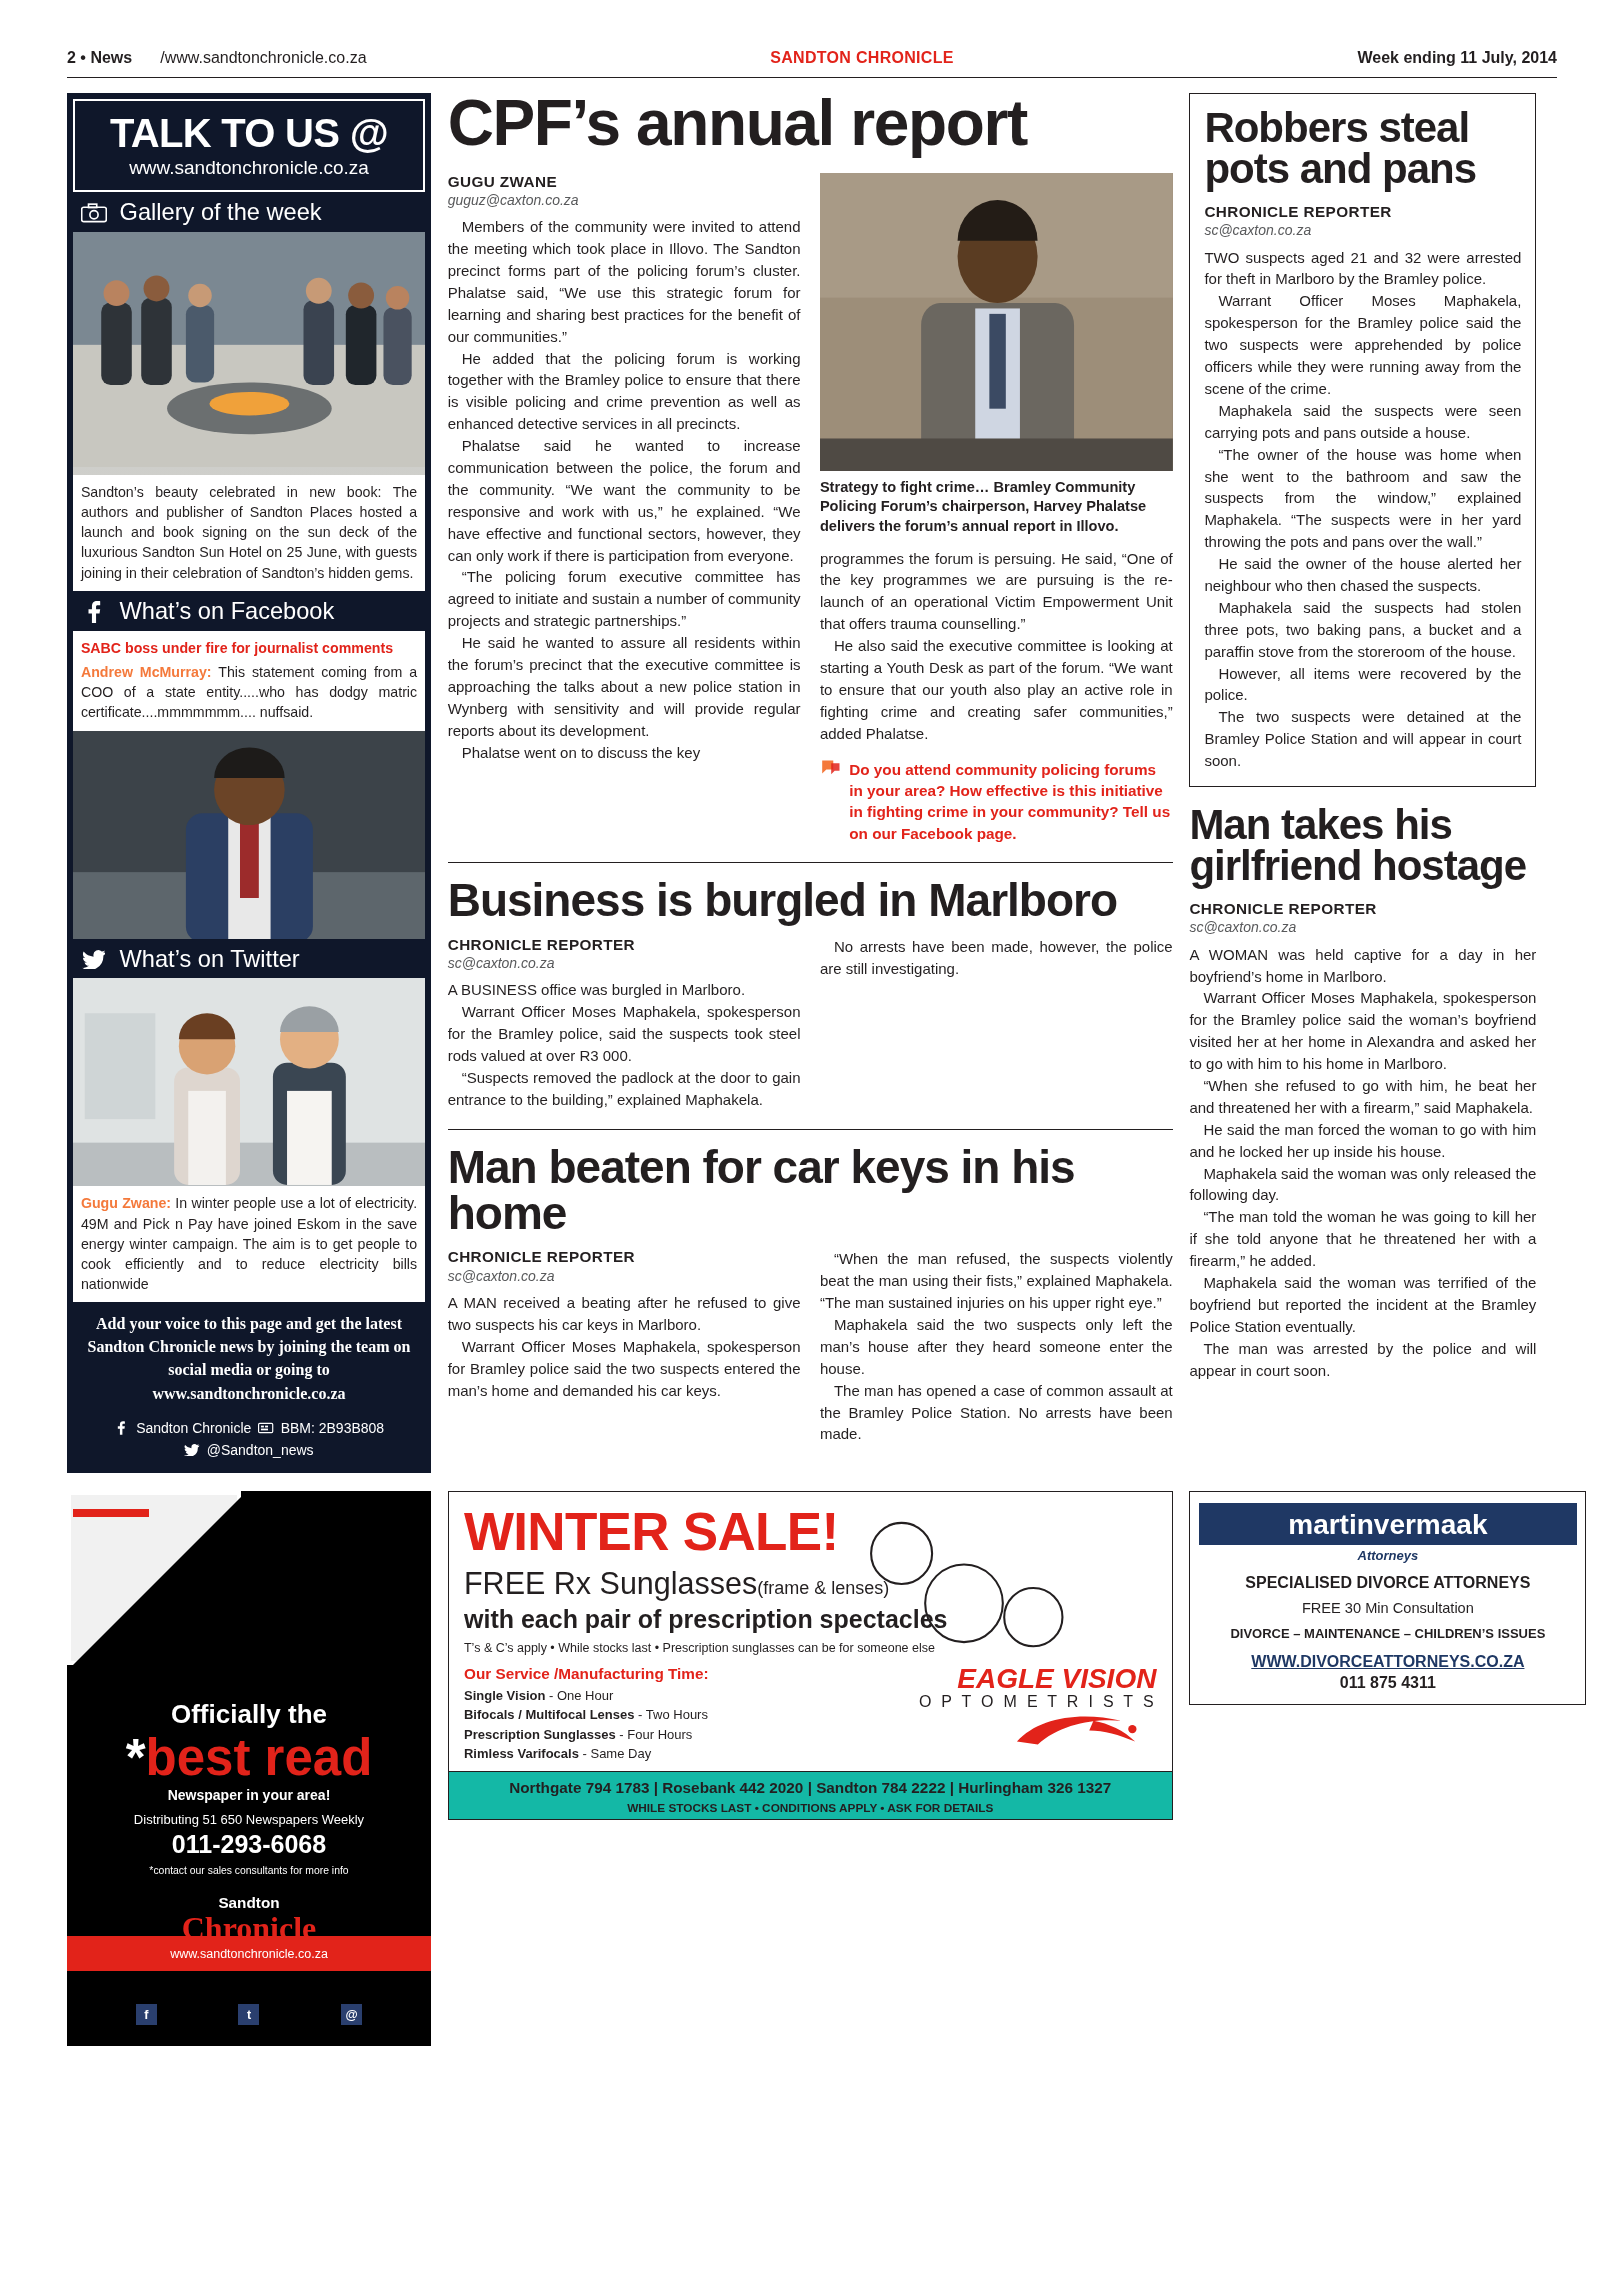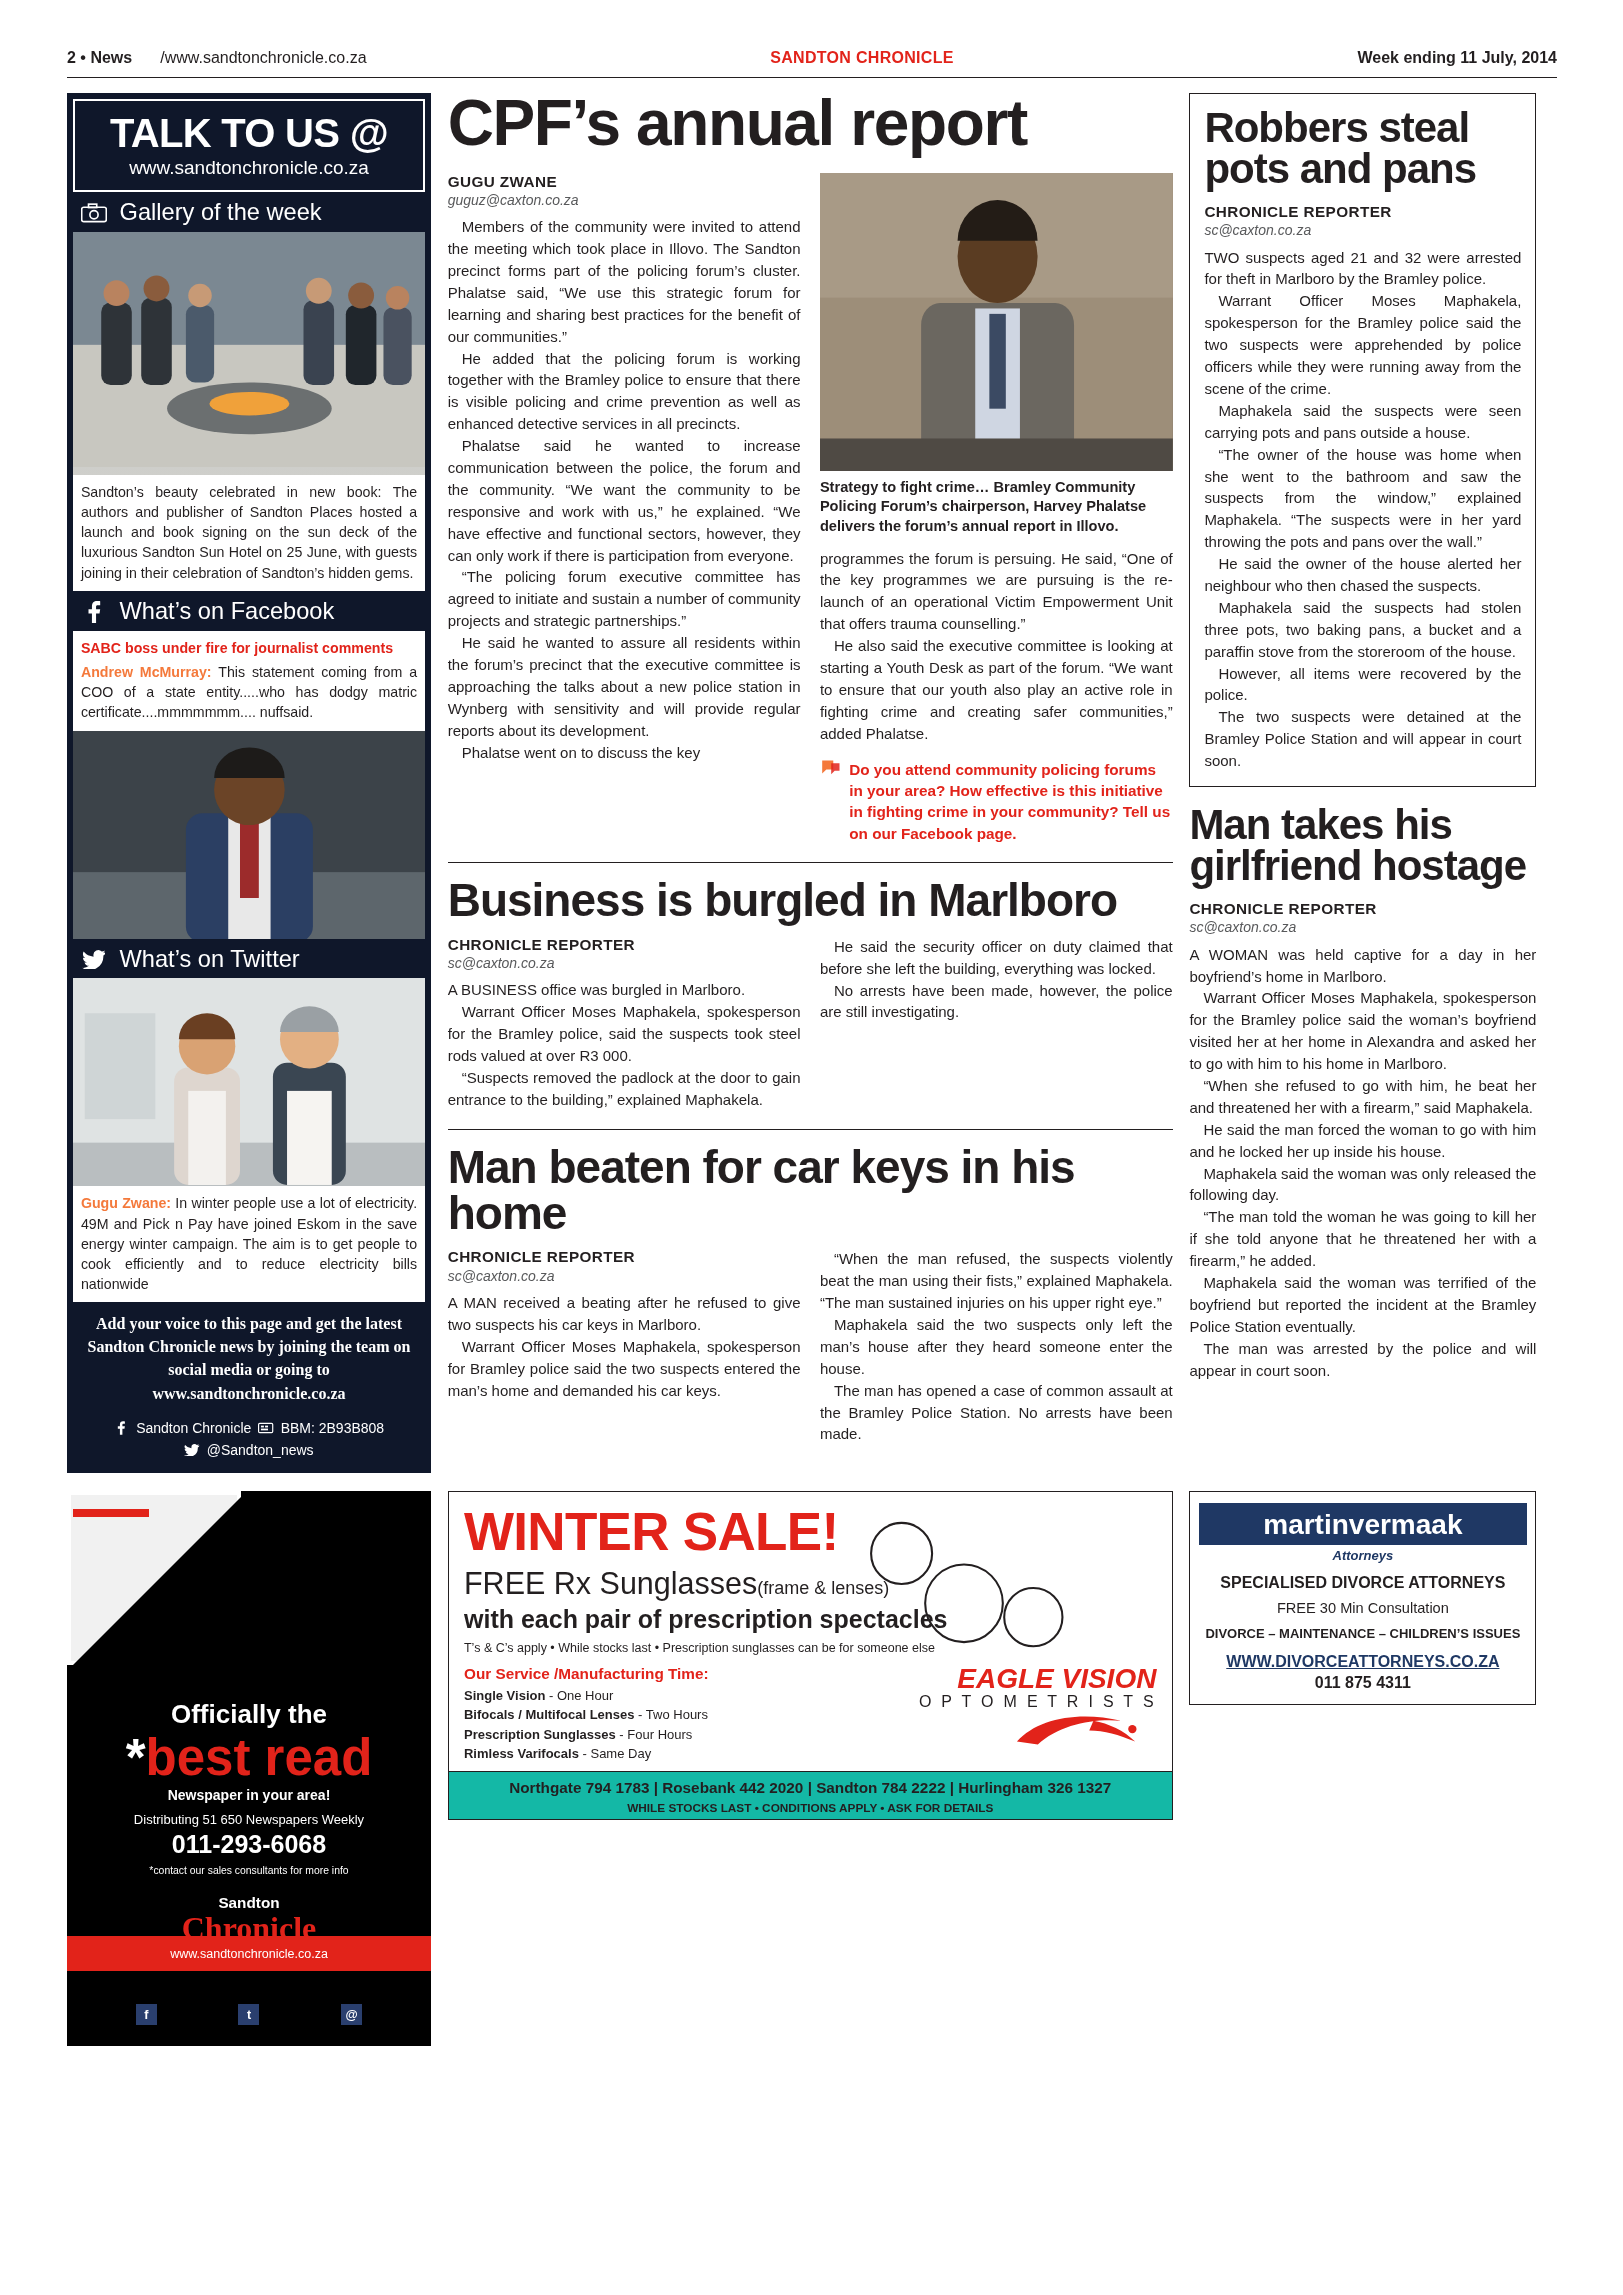--- a/index.html
+++ b/index.html
@@ -107,21 +107,21 @@
   .svc-list { font-size:13px; margin-top:2.8px; line-height:1.5; }
   .svc-list b { font-weight:bold; }
   .eagle { text-align:right; flex:1; }
   .eagle .e1 { color:#e2231a; font-size:28px; font-weight:bold; font-style:italic; line-height:1; }
   .eagle .e2 { font-size:16px; letter-spacing:2.8px; color:#231f20; }
   .winter-foot { border-top:1.4px solid #231f20; background:#14b8a6; text-align:center; padding:7px 0 4.2px; }
   .winter-foot .f1 { font-size:15.3px; font-weight:bold; }
   .winter-foot .f2 { font-size:11.8px; font-weight:bold; margin-top:4.2px; }
   .rings { position:absolute; right:104px; top:28px; }
 
-  .ad-mv { width:347px; flex:none; border:1.4px solid #231f20; text-align:center; padding:11px 8.3px 12.5px; }
+  .ad-mv { width:397px; flex:none; border:1.4px solid #231f20; text-align:center; padding:11px 8.3px 12.5px; }
   .mv-band { background:#1f3864; color:#ffffff; font-size:28px; font-weight:bold; padding:5.6px 0 4.2px; }
   .mv-band .b { font-weight:bold; }
   .mv-att { font-size:13px; font-style:italic; color:#1f3864; margin-top:2.8px; font-weight:bold; }
   .mv-1 { font-size:16px; font-weight:bold; margin-top:11px; }
   .mv-2 { font-size:14.6px; margin-top:8.3px; }
   .mv-3 { font-size:13px; font-weight:bold; margin-top:9.7px; }
   .mv-4 { font-size:16px; font-weight:bold; text-decoration:underline; color:#1f3864; margin-top:12.5px; }
   .mv-5 { font-size:16px; font-weight:bold; margin-top:2.8px; }
 </style>
 </head>
@@ -334,21 +334,20 @@
           <div class="byline">CHRONICLE REPORTER</div>
           <div class="byline-mail">sc@caxton.co.za</div>
           <div class="body">
             <p class="first">A BUSINESS office was burgled in Marlboro.</p>
             <p>Warrant Officer Moses Maphakela, spokesperson for the Bramley police, said the suspects took steel rods valued at over R3 000.</p>
             <p>“Suspects removed the padlock at the door to gain entrance to the building,” explained Maphakela.</p>
           </div>
         </div>
         <div>
           <div class="body">
-            <p>He said the security officer on duty claimed that before she left the building, everything was locked.</p>
             <p>No arrests have been made, however, the police are still investigating.</p>
           </div>
         </div>
       </div>
 
       <hr class="sep">
 
       <h2 class="headline-l">Man beaten for car keys in his home</h2>
       <div class="two">
         <div>

